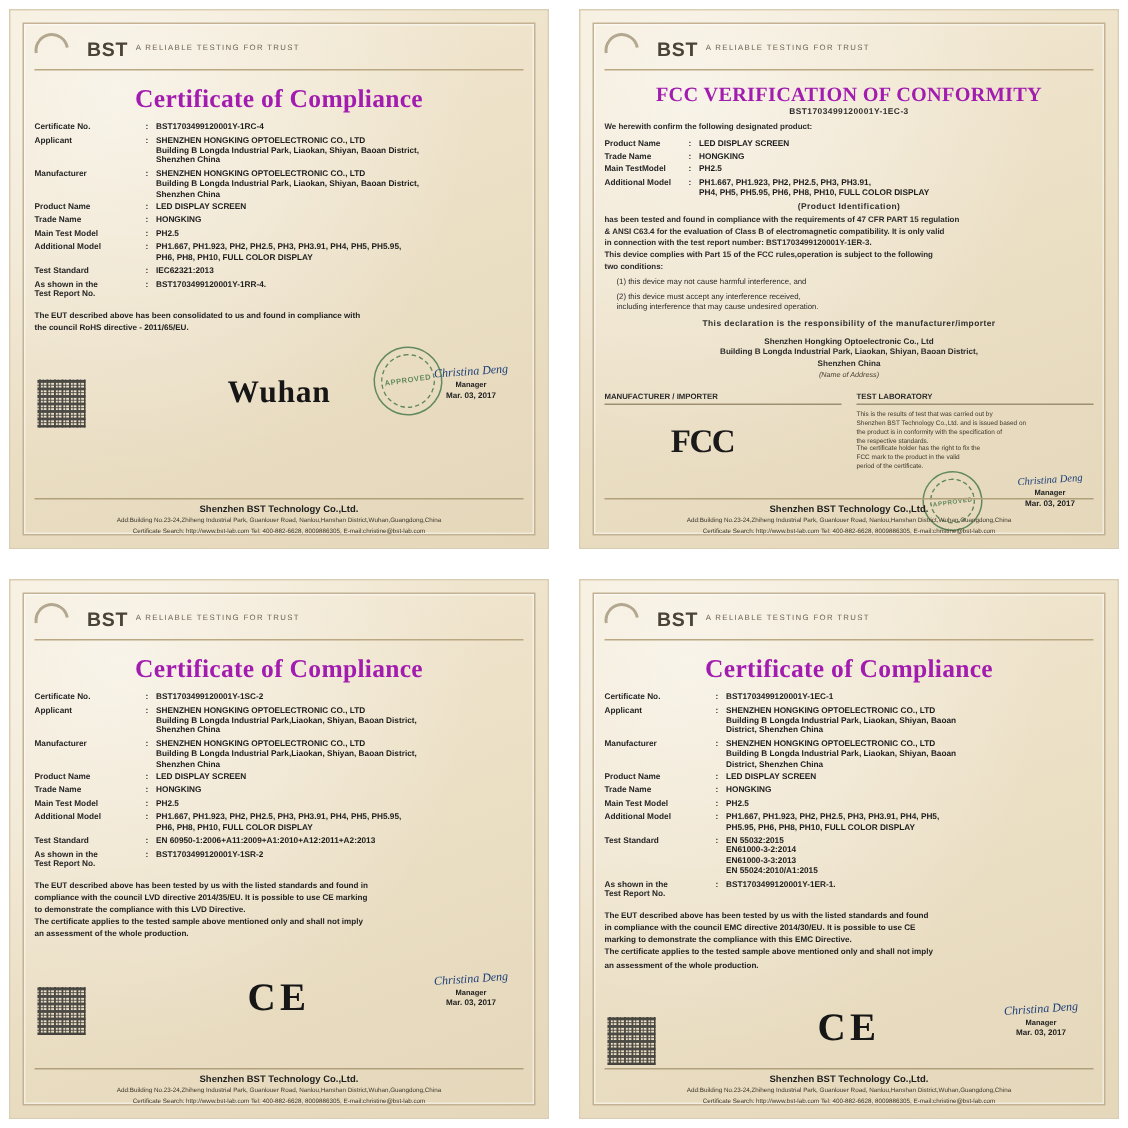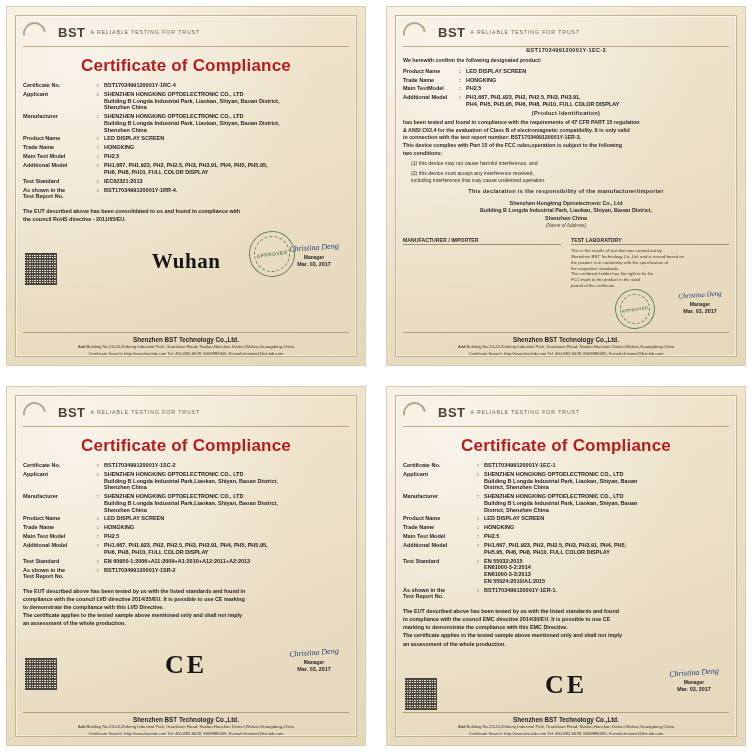--- a/index.html
+++ b/index.html
@@ -91,24 +91,24 @@
   .tagline {
     font-size: 5.2px;
     letter-spacing: .9px;
     color: #6d6352;
     white-space: nowrap;
   }
 
   
   .title {
     text-align: center;
-    font-family: Liberation Sans, sans-serif;
+    font-family: Liberation Serif, serif;
     font-weight: bold;
     font-size: 17px;
-    color: #b91c1c;
+    color: #a21caf;
     margin: 9px 0 2px;
     letter-spacing: .2px;
   }
   .title.small {
     font-size: 13.5px;
     margin: 8px 0 1px;
   }
   .subtitle {
     text-align: center;
     font-size: 5.6px;
@@ -426,20 +426,21 @@
     <div class="frame"></div>
     <div class="content">
       <div class="hdr">
         <div class="bst-logo">
             <div class="swirl"></div>
           </div>
         <div class="bst-text">BST</div>
         <div class="tagline">A RELIABLE TESTING FOR TRUST</div>
       </div>
 
+      <div class="title small">FCC VERIFICATION OF CONFORMITY</div>
       <div class="subtitle">BST1703499120001Y-1EC-3</div>
 
       <div class="fcc-block">We herewith confirm the following designated product:</div>
 
       <div class="rows" style="margin-top:3px">
         <div class="row">
             <div class="lbl" style="width:56px">Product Name</div>
             <div class="colon">:</div>
             <div class="val">LED DISPLAY SCREEN</div>
           </div>
@@ -476,20 +477,23 @@
       <div class="addr-center">
         <div>Shenzhen Hongking Optoelectronic Co., Ltd</div>
         <div style="white-space:pre-line">Building B Longda Industrial Park, Liaokan, Shiyan, Baoan District,
 Shenzhen China</div>
         <div class="nameaddr">(Name of Address)</div>
       </div>
 
       <div class="two-col">
         <div class="col">
           <div class="col-head">MANUFACTURER / IMPORTER</div>
+          <div style="position:relative;height:52px">
+            <div class="mark-fcc">FCC</div>
+          </div>
         </div>
         <div class="col">
           <div class="col-head">TEST LABORATORY</div>
           <div class="tiny" style="white-space:pre-line">This is the results of test that was carried out by
 Shenzhen BST Technology Co.,Ltd. and is issued based on
 the product is in conformity with the specification of
 the respective standards.
 The certificate holder has the right to fix the
 FCC mark to the product in the valid
 period of the certificate.</div>

